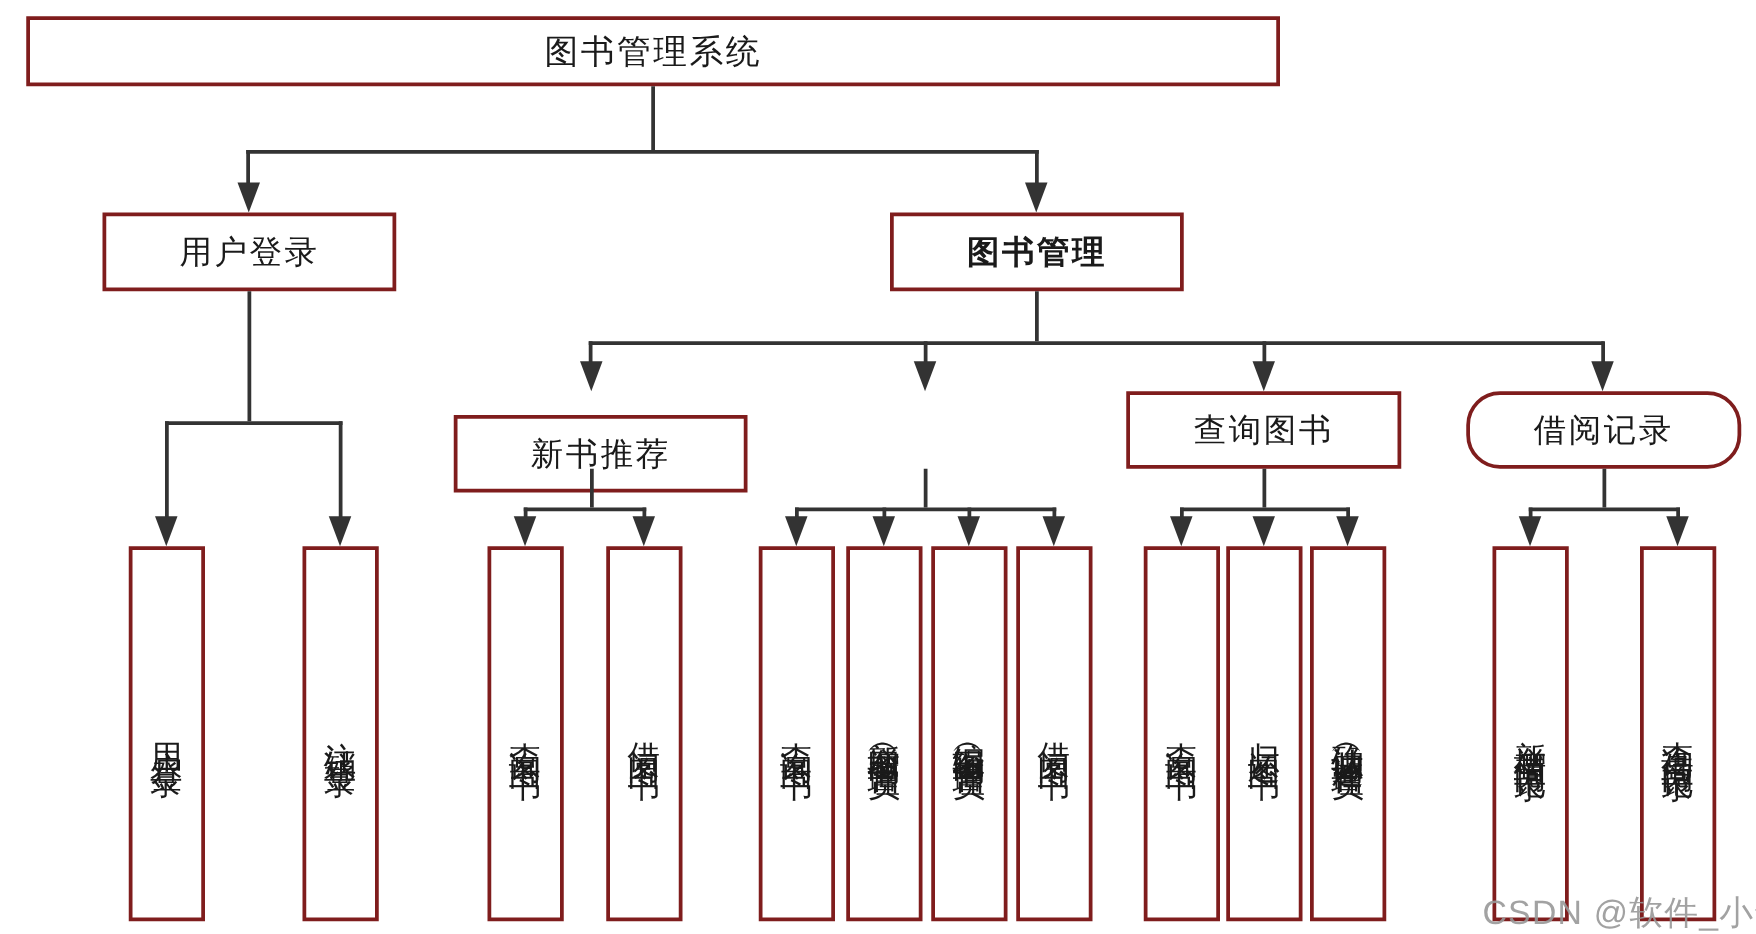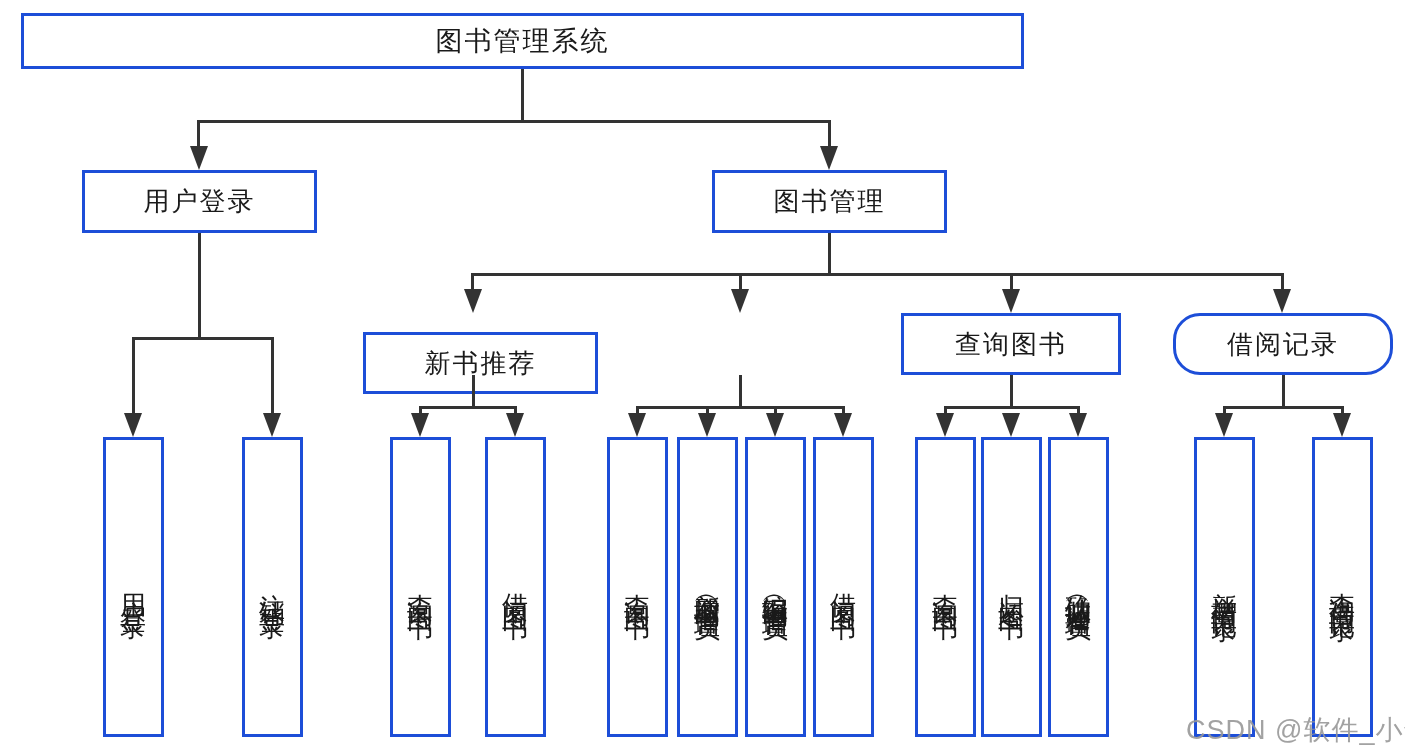--- a/index.html
+++ b/index.html
@@ -7,21 +7,21 @@
     position:relative;
     width:1405px;height:747px;
     background:#ffffff;
     overflow:hidden;
     font-family:"Liberation Sans","DejaVu Sans",sans-serif;
     color:#1a1a1a;
   }
   .box{
     position:absolute;
     box-sizing:border-box;
-    border:3px solid #1d4ed8;
+    border:3px solid #7f1d1d;
     background:#fff;
     display:flex;align-items:center;justify-content:center;
     font-size:26px;
     letter-spacing:2px;
     color:#1a1a1a;
   }
   .root{font-size:27px;}
   .leaf{width:61px;height:300px;top:437px;}
   .vtext{
     writing-mode:vertical-rl;
@@ -61,21 +61,21 @@
   <div class="vline" style="left:521px;top:69px;height:51px;"></div>
   <div class="hline" style="left:197px;top:120px;width:634px;"></div>
   <div class="vline" style="left:197px;top:120px;height:28px;"></div>
   <div class="vline" style="left:828px;top:120px;height:28px;"></div>
   <div class="arrow" style="left:190px;top:146px;"></div>
   <div class="arrow" style="left:820px;top:146px;"></div>
 
   <div class="box" style="left:82px;top:170px;width:235px;height:63px;">
     <span>用户登录</span>
   </div>
-  <div class="box" style="left:712px;top:170px;width:235px;height:63px;">
+  <div class="box" style="left:712px;top:170px;width:235px;height:63px;font-weight:bold;">
     <span>图书管理</span>
   </div>
 
   <div class="vline" style="left:198px;top:233px;height:104px;"></div>
   <div class="hline" style="left:132px;top:337px;width:142px;"></div>
   <div class="vline" style="left:132px;top:337px;height:77px;"></div>
   <div class="vline" style="left:271px;top:337px;height:77px;"></div>
   <div class="arrow" style="left:124px;top:413px;"></div>
   <div class="arrow" style="left:263px;top:413px;"></div>
 

